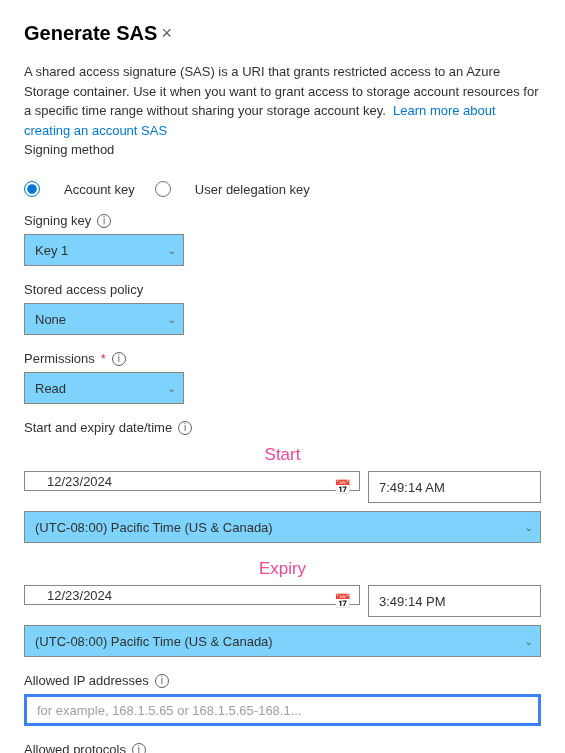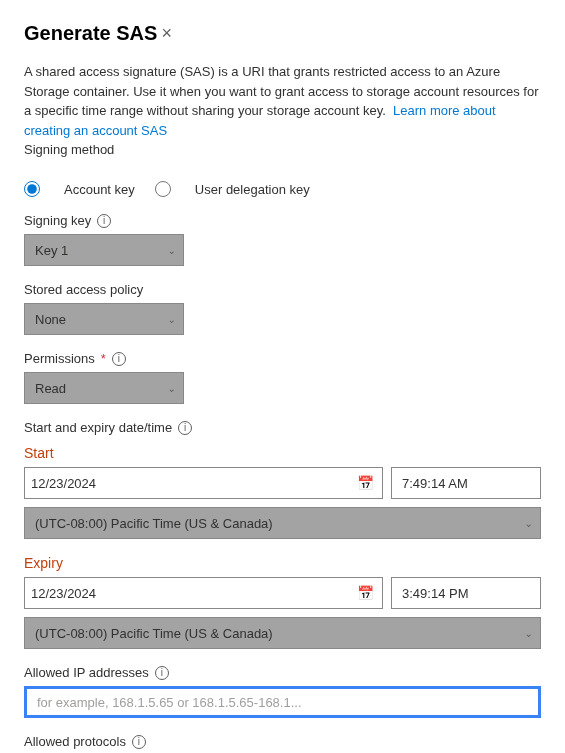--- a/index.html
+++ b/index.html
@@ -132,21 +132,21 @@
     .select-wrapper.full-width {
       width: 100%;
     }
 
     select {
       appearance: none;
       -webkit-appearance: none;
       width: 100%;
       padding: 6px 28px 6px 10px;
       border: 1px solid #8a8886;
-      background: #a3a3a3;
+      background: #7dd3fc;
       color: #323130;
       font-size: 13px;
       cursor: pointer;
       outline: none;
       height: 32px;
     }
 
     .select-chevron {
       position: absolute;
       right: 8px;
@@ -163,40 +163,40 @@
       margin-bottom: 8px;
     }
 
     .date-input-wrapper {
       position: relative;
       flex: 1;
     }
 
     .date-input-wrapper input {
       width: 100%;
-      padding: 6px 32px 6px 6px;
+      padding: 6px 32px 6px 22px;
       border: 1px solid #8a8886;
       color: #323130;
       font-size: 13px;
-      height: 32px;
+      height: 20px;
       outline: none;
     }
 
     .calendar-icon {
       position: absolute;
       right: 8px;
       top: 50%;
       transform: translateY(-50%);
       color: #605e5c;
       font-size: 14px;
       pointer-events: none;
     }
 
     .time-input input {
-      width: 150px;
+      width: 173px;
       padding: 6px 10px;
       border: 1px solid #8a8886;
       color: #323130;
       font-size: 13px;
       height: 32px;
       outline: none;
     }
 
     .text-input {
       width: 100%;
@@ -206,23 +206,24 @@
       font-size: 13px;
       height: 32px;
       outline: none;
     }
 
     .text-input::placeholder {
       color: #a19f9d;
     }
 
     .sub-label {
-      font-size: 14px;
-      color: #c2410c;
+      font-size: 17px;
+      color: #ec4899;
       margin-bottom: 6px;
+      text-align: center;
     }
   </style>
 </head>
 <body>
 
 <div class="dialog">
 
   <div class="dialog-header">
     <h1 class="dialog-title">Generate SAS</h1>
     <button class="close-btn">×</button>

